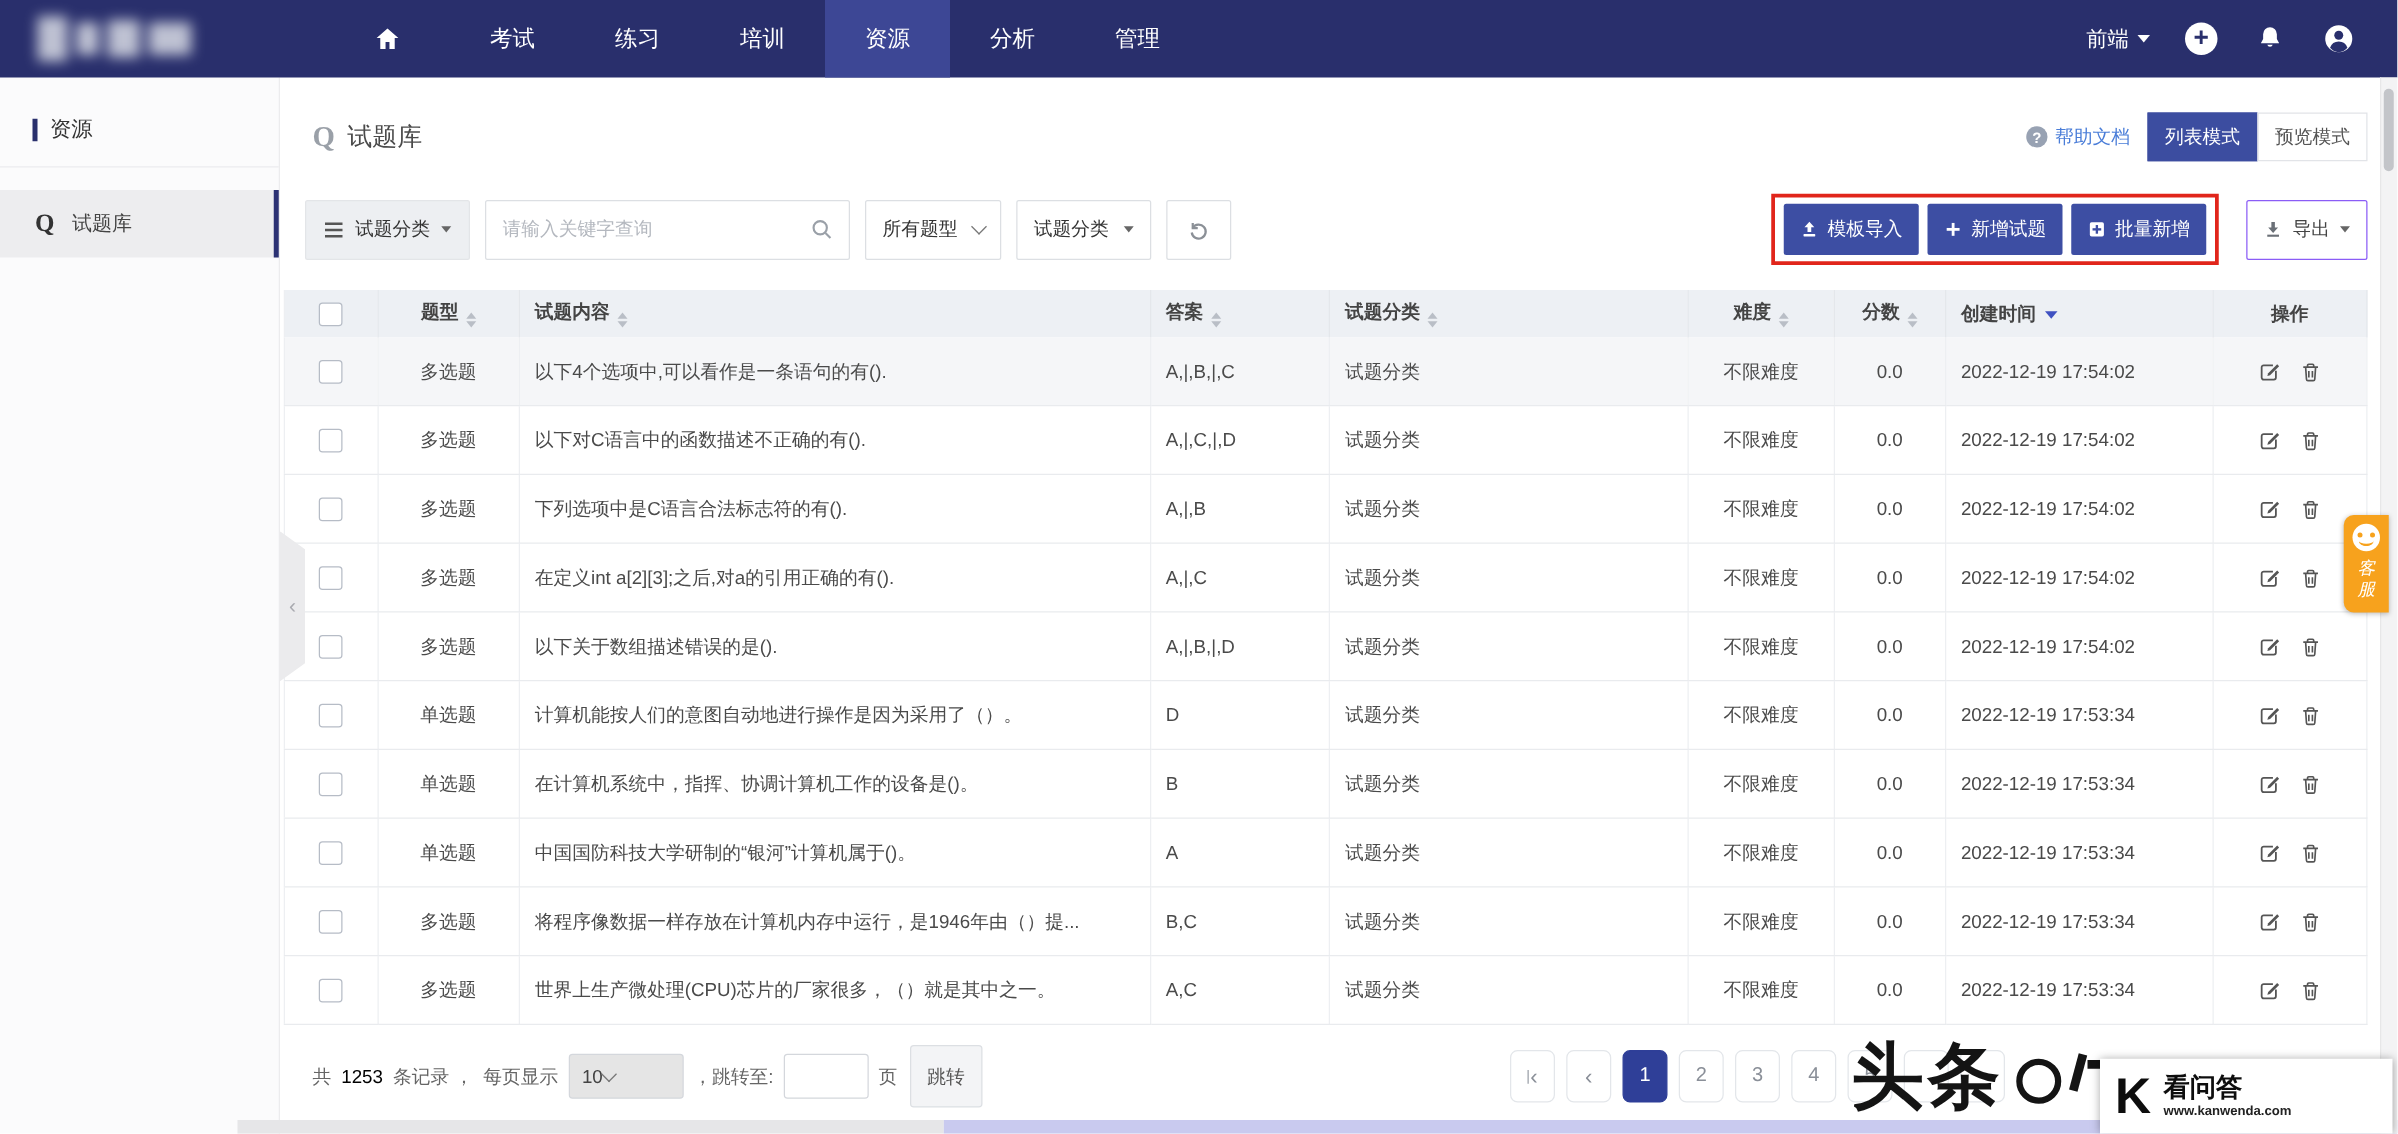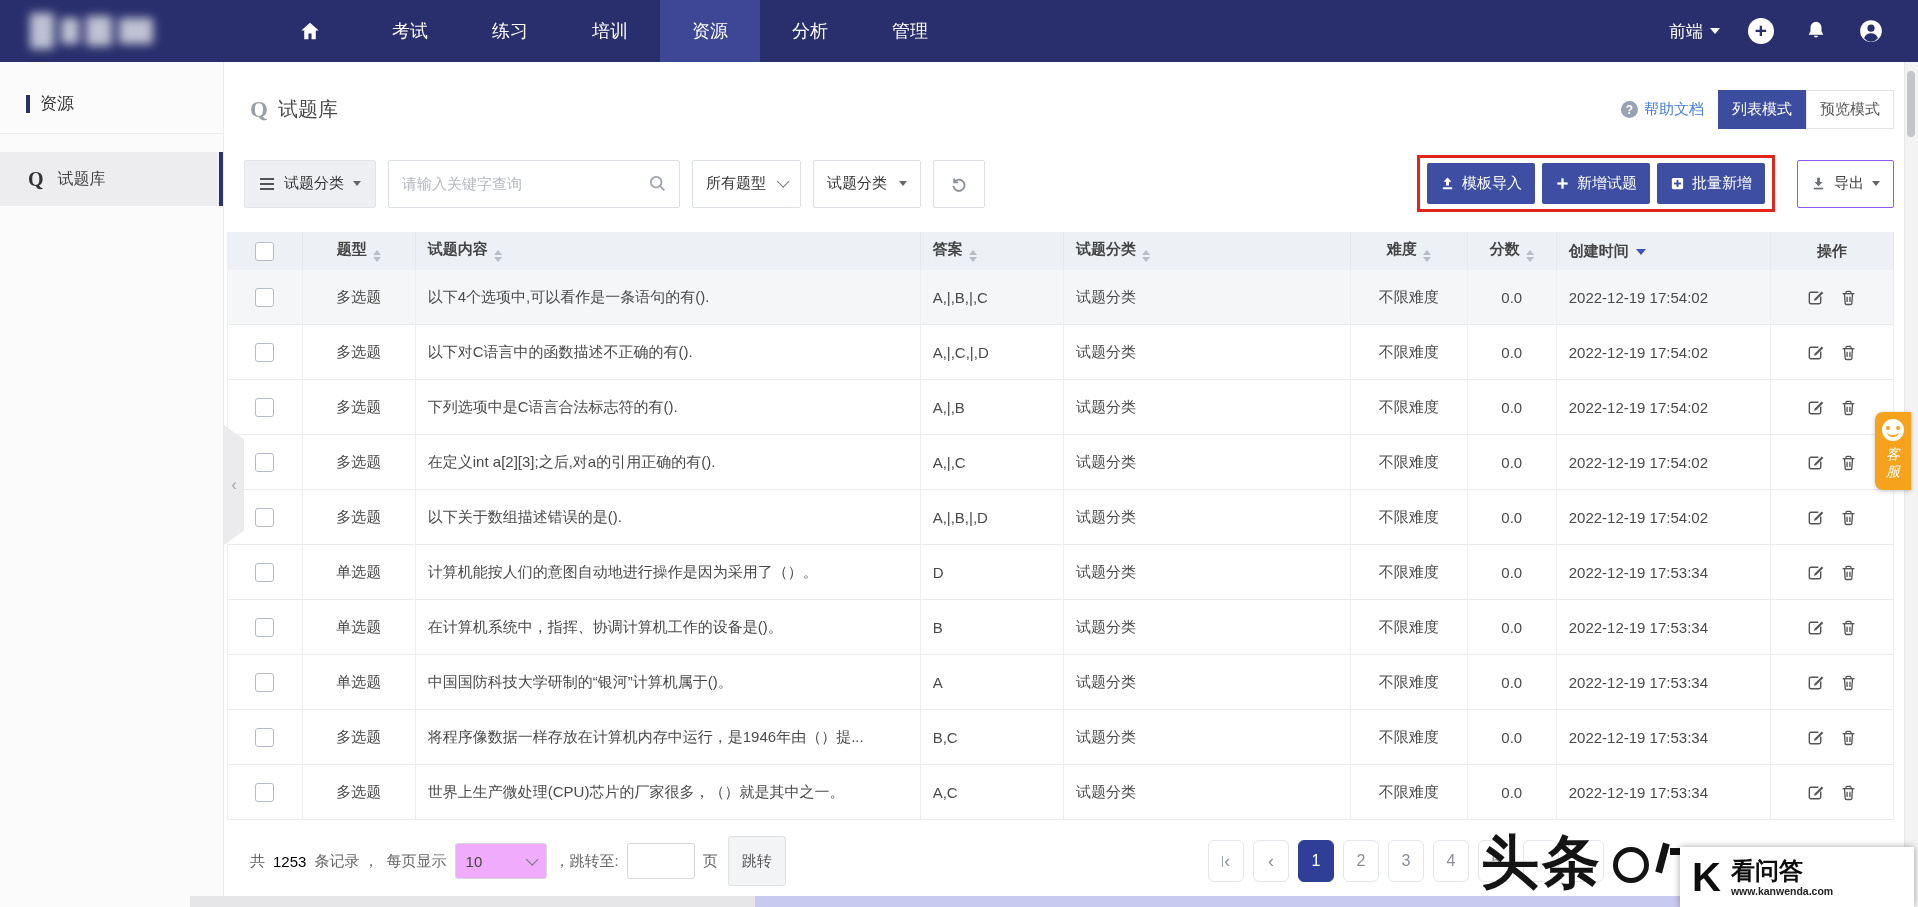--- a/index.html
+++ b/index.html
@@ -103,21 +103,21 @@
   .sd.blue{display:inline-block;border-left-width:5px;border-right-width:5px;border-top-width:6px;
        border-top-color:#3f51c1;margin-left:7px;vertical-align:1px;}
   .op{display:inline-flex;width:19px;height:19px;margin:0 7px;cursor:pointer;vertical-align:middle;}
   .op svg{width:19px;height:19px;}
 
   
   .table-footer{display:flex;align-items:center;margin:16px 24px 0 26px;font-size:15px;color:#666;}
   .tf-left{display:flex;align-items:center;gap:8px;}
   .count{color:#000000;}
   .pp-select{width:92px;height:36px;border:1px solid #d4d7dc;border-radius:3px;display:flex;align-items:center;
-       justify-content:space-between;padding:0 10px;color:#444;cursor:pointer;background:#f0abfc;box-sizing:border-box;}
+       padding:0 10px;color:#444;cursor:pointer;background:#e5e5e5;box-sizing:border-box;}
   .jump-input{width:68px;height:36px;border:1px solid #d4d7dc;border-radius:3px;box-sizing:border-box;font-family:inherit;font-size:15px;padding:0 8px;outline:none;}
   .btn-jump{height:50px;padding:0 13px;background:#f3f4f6;border:1px solid #dcdfe3;border-radius:3px;color:#555;
        font-size:15px;cursor:pointer;font-family:inherit;margin-left:2px;}
   .pagination{margin-left:auto;margin-right:290px;display:flex;gap:9px;}
   .pg{min-width:36px;height:42px;border:1px solid #e3e6ea;border-radius:6px;background:#fff;color:#8a8f98;
       font-size:16px;display:flex;align-items:center;justify-content:center;cursor:pointer;box-sizing:border-box;font-family:inherit;}
   .pg.active{background:#2f3f98;border-color:#2f3f98;color:#fff;}
   .pg .bar{width:1.5px;height:11px;background:#9aa0a8;margin-right:1px;}
   .pg .lt{font-size:18px;line-height:1;}
 
@@ -137,21 +137,21 @@
   .strip-purple{position:absolute;bottom:0;left:755px;right:0;height:11px;background:#c9caef;z-index:1;}
 
   .watermark{position:absolute;right:4px;bottom:0;display:flex;align-items:flex-end;z-index:20;}
   .wm-big{font-size:58px;font-weight:900;color:#141414;line-height:1;letter-spacing:3px;margin-bottom:16px;}
   .wm-ring{width:26px;height:26px;border:5px solid #141414;border-radius:50%;margin:0 2px 24px 10px;}
   .wm-frag1{width:7px;height:30px;background:#141414;transform:rotate(15deg);margin:0 0 34px 8px;}
   .wm-frag2{width:24px;height:7px;background:#141414;margin:0 0 52px 4px;}
   .wm-card{width:234px;height:60px;background:#fff;box-shadow:0 0 7px rgba(0,0,0,.35);display:flex;align-items:center;
        gap:10px;padding:0 12px;margin-left:-14px;box-sizing:border-box;}
   .wm-k{font-size:40px;font-weight:900;color:#0d0d0d;line-height:1;}
-  .wm-brand{font-size:24px;font-weight:900;color:#0d0d0d;line-height:1.15;}
+  .wm-brand{font-size:21px;font-weight:900;color:#0d0d0d;line-height:1.15;}
   .wm-url{font-size:10.5px;color:#222;font-weight:700;}
 </style>
 </head>
 <body>
 
 <div class="app">
 
   <header class="navbar">
     <div class="logo">
       <span class="lb1"></span>

